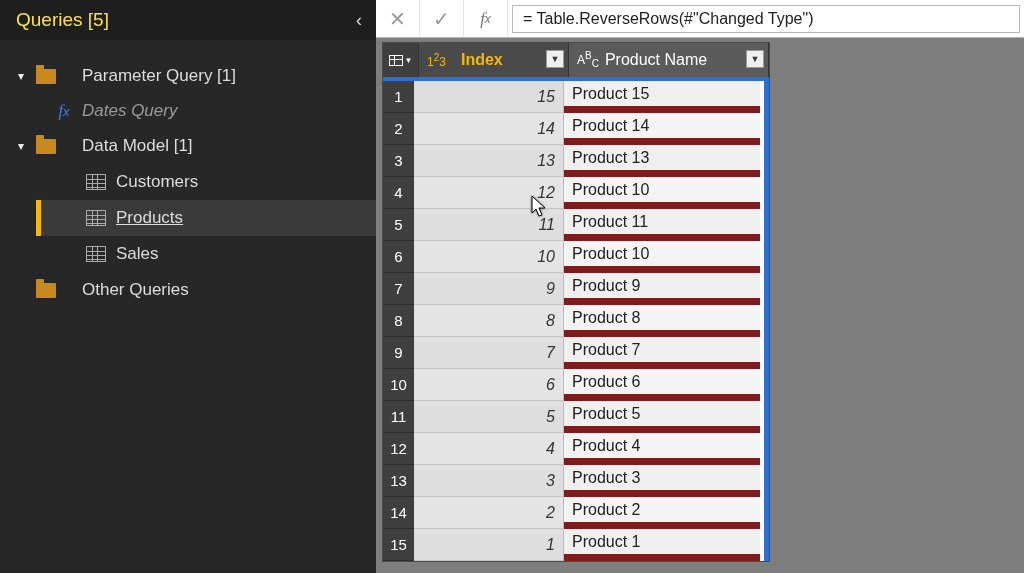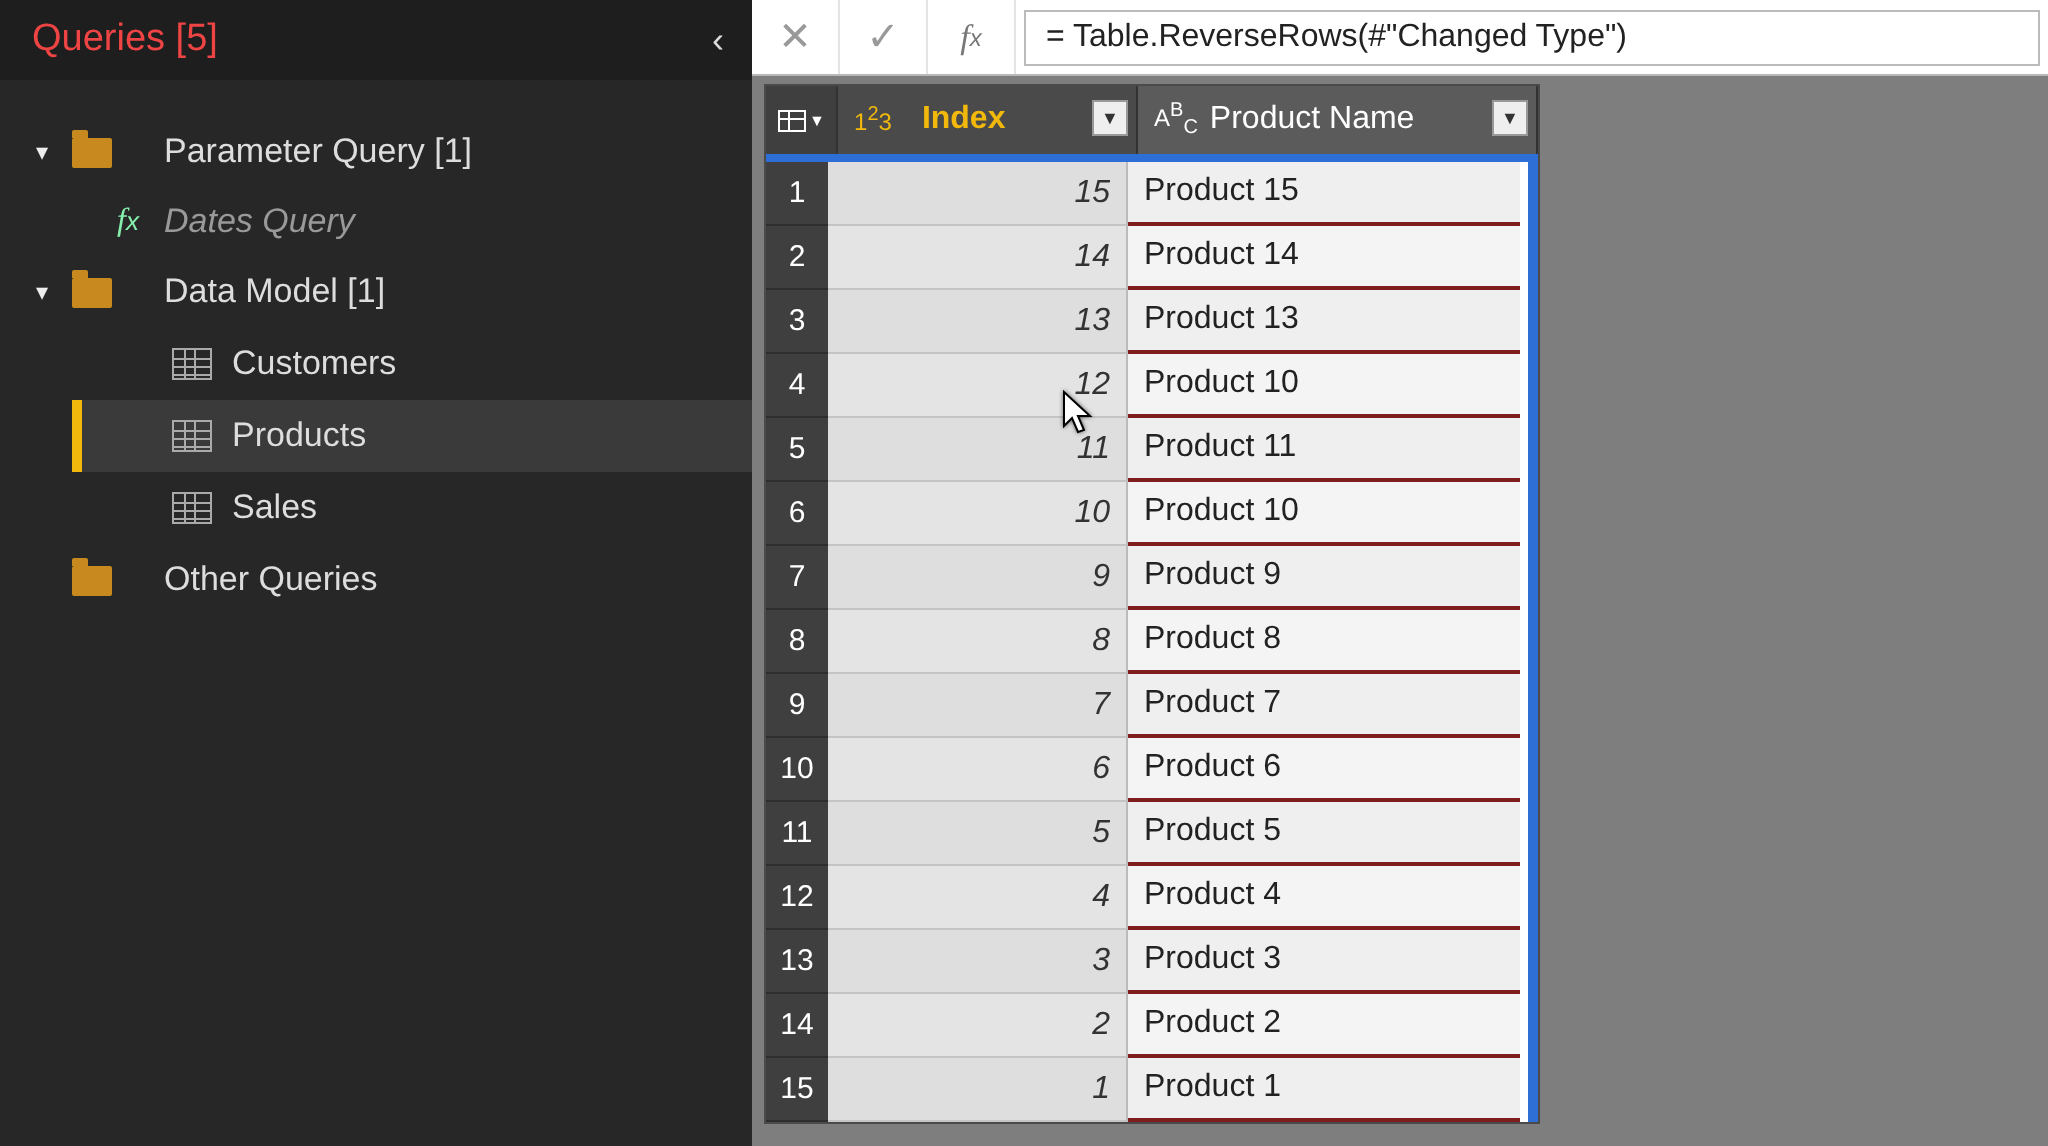--- a/index.html
+++ b/index.html
@@ -2,40 +2,40 @@
 <html><head>
 <meta charset="utf-8">
 <style>
   * { box-sizing: border-box; margin: 0; padding: 0; font-family: "Segoe UI", Arial, sans-serif; }
   html, body { width: 1024px; height: 573px; overflow: hidden; background: #7e7e7e; }
   .app { display: flex; width: 1024px; height: 573px; }
 
   
   .sidebar { width: 376px; height: 100%; background: #272727; color: #ddd; display: flex; flex-direction: column; }
   .sidebar-header { height: 40px; background: #1e1e1e; display: flex; align-items: center; justify-content: space-between; padding: 0 14px 0 16px; }
-  .sidebar-title { font-size: 19px; font-weight: 400; color: #ef4444; }
+  .sidebar-title { font-size: 19px; font-weight: 400; color: #fde047; }
   .collapse-chevron { font-size: 18px; color: #ddd; }
 
   .tree { padding: 18px 0 0 0; font-size: 17px; }
   .tree-folder, .tree-item { display: flex; align-items: center; height: 36px; padding-left: 18px; white-space: nowrap; }
   .tree-folder .caret { width: 14px; font-size: 12px; color: #eee; margin-right: 4px; }
   .folder-icon { width: 20px; height: 15px; background: #c88a1f; margin-right: 10px; position: relative; border-radius: 1px; }
   .folder-icon:before { content: ""; position: absolute; top: -4px; left: 0; width: 8px; height: 4px; background: #c88a1f; border-radius: 1px 1px 0 0; }
   .tree-folder span.label, .tree-item span.label { color: #ddd; margin-left: 16px; }
 
-  .fx-icon { width: 24px; font-style: italic; font-family: "Times New Roman", serif; color: #86efac; font-size: 16px; margin-right: 6px; text-align: center; }
+  .fx-icon { width: 24px; font-style: italic; font-family: "Times New Roman", serif; color: #3b82f6; font-size: 16px; margin-right: 6px; text-align: center; }
   .sub-item-fx { padding-left: 52px; color: #999; font-style: italic; height: 34px; display:flex; align-items:center;}
   .sub-item-fx .label { color: #999; font-style: italic; }
 
   .sub-item { padding-left: 50px; height: 36px; display: flex; align-items: center; position: relative; margin-left: 36px;}
   .table-icon { width: 20px; height: 16px; border: 1px solid #aaa; margin-right: 10px; position: relative; }
   .table-icon:before, .table-icon:after { content:""; position:absolute; background:#aaa; }
   .table-icon:before { top:4px; left:0; right:0; height:1px; box-shadow:0 4px 0 #aaa, 0 8px 0 #aaa; }
   .table-icon:after { top:0; bottom:0; left:5px; width:1px; box-shadow:5px 0 0 #aaa; }
-  .sub-item.selected { background: #3a3a3a; }
+  .sub-item.selected { background: #3a3a3a; text-decoration: underline; }
   .sub-item.selected:before { content:""; position:absolute; left:0; top:0; bottom:0; width:5px; background:#f2b90c; }
 
   .folder-empty { padding-left: 36px; }
 
   
   .main { flex: 1; height: 100%; background: #7e7e7e; display: flex; flex-direction: column; }
 
   .formula-bar { height: 38px; background: #fff; display: flex; align-items: center; border-bottom: 1px solid #b8b8b8; }
   .fb-btn { width: 44px; height: 100%; display:flex; align-items:center; justify-content:center; color:#999; font-size:20px; border-right: 1px solid #e4e4e4;}
   .fb-btn.fx { font-style: italic; font-family: "Times New Roman", serif; color:#777; font-size:17px;}
@@ -56,21 +56,21 @@
   .gh-index .type-icon { color:#f2b90c; font-size:12px; margin-right:15px;}
   .gh-index .col-label { color:#f2b90c; font-weight:600;}
   .gh-name { width: 200px; background:#5b5b5b; padding-left:8px;}
   .gh-name .type-icon { font-size:12px; margin-right:6px; color:#fff;}
   .gh-cell .filter { position:absolute; right:4px; top:7px; width:18px; height:18px; background:#efefef; color:#333; font-size:9px; display:flex; align-items:center; justify-content:center; border:1px solid #999;}
 
   .grid-body { border: 5px solid #2e6fd6; border-top: 4px solid #2e6fd6; border-bottom: 0; display:block;}
   .grow { display:flex; height:32px; }
   .rownum { width:31px; background:#3f3f3f; color:#fff; display:flex; align-items:center; justify-content:center; font-size:15px; border-bottom:1px solid #2e2e2e; margin-left:-5px;}
   .cell-index { width:150px; background:#e4e4e4; border-right:1px solid #bbb; border-bottom:1px solid #c4c4c4; display:flex; align-items:center; justify-content:flex-end; padding-right:8px; font-style:italic; color:#333; font-size:16px;}
-  .cell-name { width:196px; background:#f4f4f4; border-bottom:2px solid #7f1d1d; display:flex; align-items:center; padding-left:8px; font-size:16px; color:#222;}
+  .cell-name { width:196px; background:#f4f4f4; border-bottom:7px solid #7f1d1d; display:flex; align-items:center; padding-left:8px; font-size:16px; color:#222;}
   .grow:nth-child(odd) .cell-index { background:#dedede; }
   .grow:nth-child(odd) .cell-name { background:#efefef; }
 
   .cursor {
     position: absolute; left: 531px; top: 195px; width: 17px; height: 24px; pointer-events: none;
   }
   .cursor svg { filter: drop-shadow(0 0 1px rgba(0,0,0,.6)); }
 </style>
 </head>
 <body>

